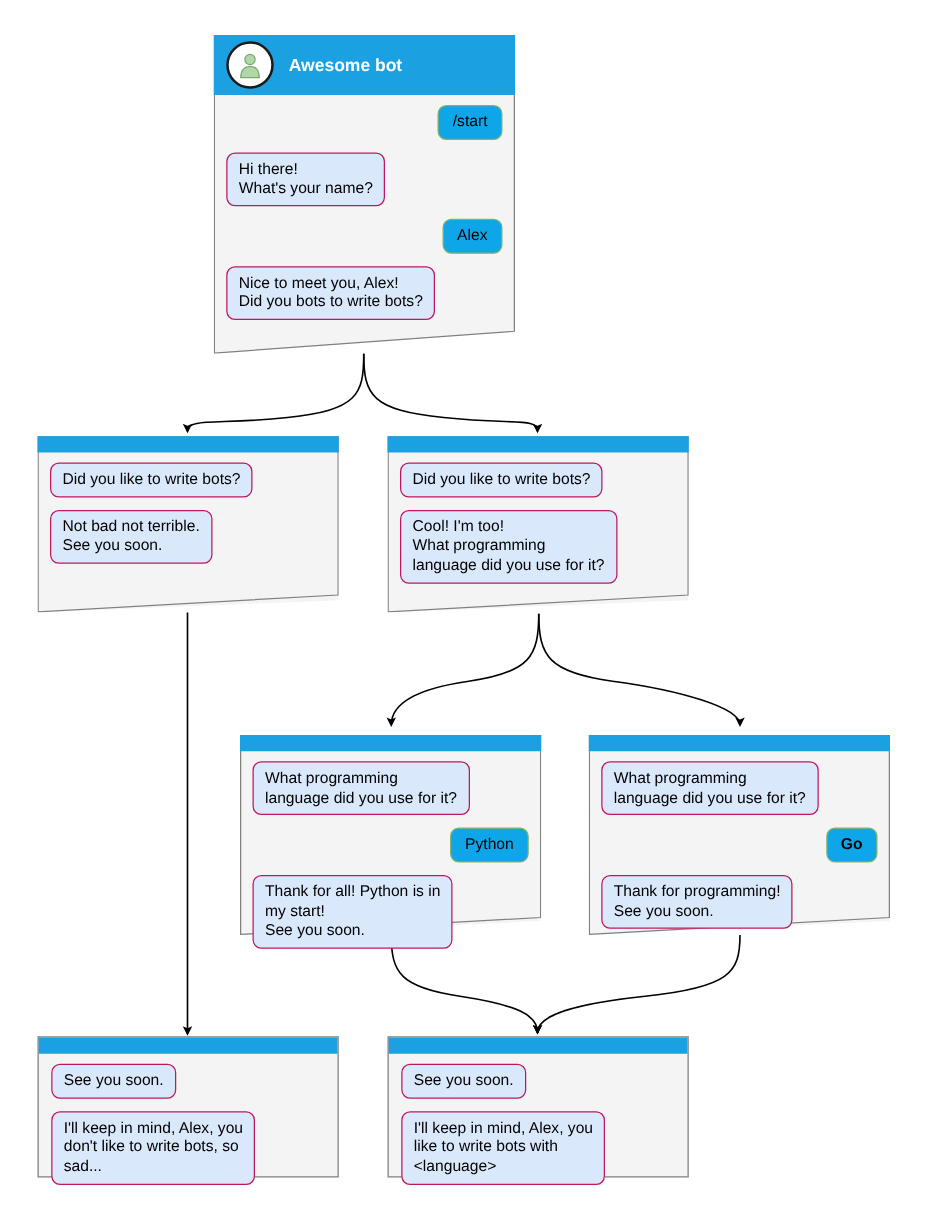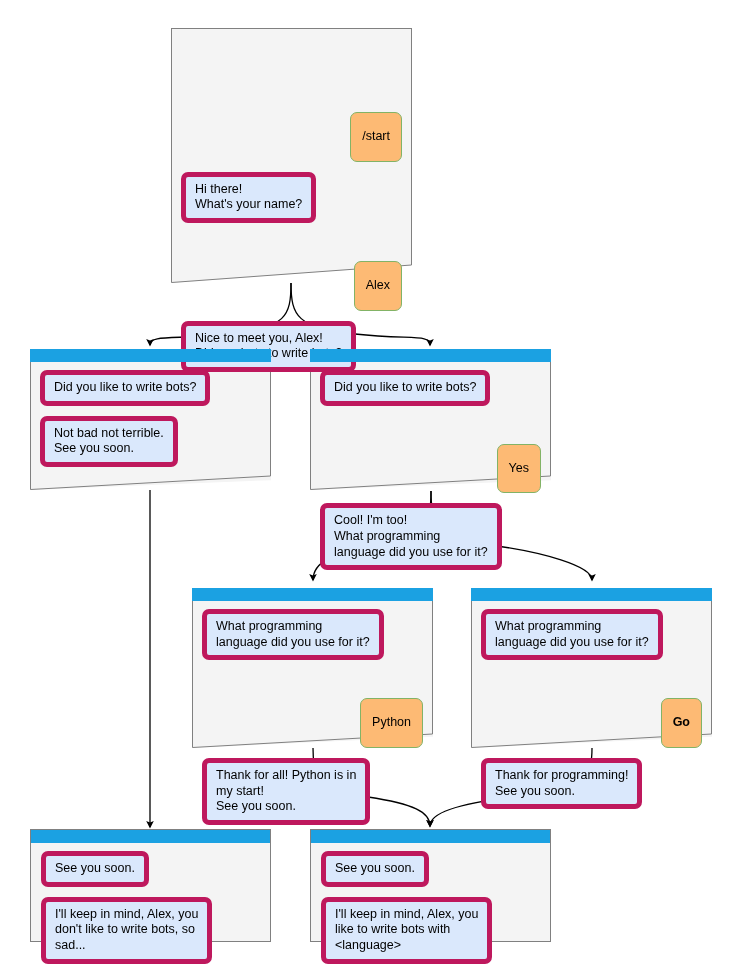--- a/index.html
+++ b/index.html
@@ -125,27 +125,26 @@
     border-radius: 7px;
     padding: 5px 9px;
     font-size: 12.5px;
     line-height: 1.25;
     color: #000000;
     white-space: pre-line;
     max-width: 86%;
   }
   .bubble.bot {
     background: #dae8fc;
-    border: 5px solid #be185d;
+    border: 1px solid #be185d;
   }
   .bubble.user {
-    background: #fdba74;
+    background: #0ea5e9;
     border: 1px solid #82b366;
-    padding: 16px 11px;
-    margin-top: 28px;
+    padding: 5px 11px;
   }
 </style>
 </head>
 <body>
 
 <div id="canvas">
 
   <svg id="edges" viewBox="0 0 743 971">
     <defs>
       <marker id="arrow" viewBox="0 0 12 12" refX="9" refY="6" markerWidth="7" markerHeight="7" orient="auto-start-reverse">
@@ -168,20 +167,29 @@
 
       <path d="M 150 490 L 150 827"></path>
     </g>
   </svg>
 
   <div class="card skew" style="left:171px; top:28px; width:241px; height:255px;">
     <div class="cardbody"></div>
     <svg class="slant-border" viewBox="0 0 241 255" preserveAspectRatio="none">
       <polygon points="0.5,0.5 240.5,0.5 240.5,237 0.5,254.5" fill="none" stroke="#808080" stroke-width="1" vector-effect="non-scaling-stroke"></polygon>
     </svg>
+    <div class="cardhead tall">
+      <span class="avatar">
+        <svg width="24" height="24" viewBox="0 0 24 24">
+          <circle cx="12" cy="7.6" r="4.1" fill="#b0d7a8" stroke="#7aa86f" stroke-width="1"></circle>
+          <path d="M4.6 22 C 4.6 15.6 8 13 12 13 C 16 13 19.4 15.6 19.4 22 Z" fill="#b0d7a8" stroke="#7aa86f" stroke-width="1"></path>
+        </svg>
+      </span>
+      <span class="cardtitle">Awesome bot</span>
+    </div>
     <div class="msgs" style="top:48px;">
       <div class="row user">
         <div class="bubble user">/start</div>
       </div>
       <div class="row bot">
         <div class="bubble bot">Hi there!
 What's your name?</div>
       </div>
       <div class="row user">
         <div class="bubble user">Alex</div>
@@ -213,23 +221,20 @@
   <div class="card skew" style="left:310px; top:349px; width:241px; height:141px;">
     <div class="cardbody"></div>
     <svg class="slant-border" viewBox="0 0 241 141" preserveAspectRatio="none">
       <polygon points="0.5,0.5 240.5,0.5 240.5,127 0.5,140.5" fill="none" stroke="#808080" stroke-width="1" vector-effect="non-scaling-stroke"></polygon>
     </svg>
     <div class="cardhead thin"></div>
     <div class="msgs" style="top:13px;">
       <div class="row bot">
         <div class="bubble bot">Did you like to write bots?</div>
       </div>
-      <div class="row user">
-        <div class="bubble user" style="min-width:44px;">Yes</div>
-      </div>
       <div class="row bot">
         <div class="bubble bot">Cool! I'm too!
 What programming
 language did you use for it?</div>
       </div>
     </div>
   </div>
 
   <div class="card skew" style="left:192px; top:588px; width:241px; height:160px;">
     <div class="cardbody"></div>

